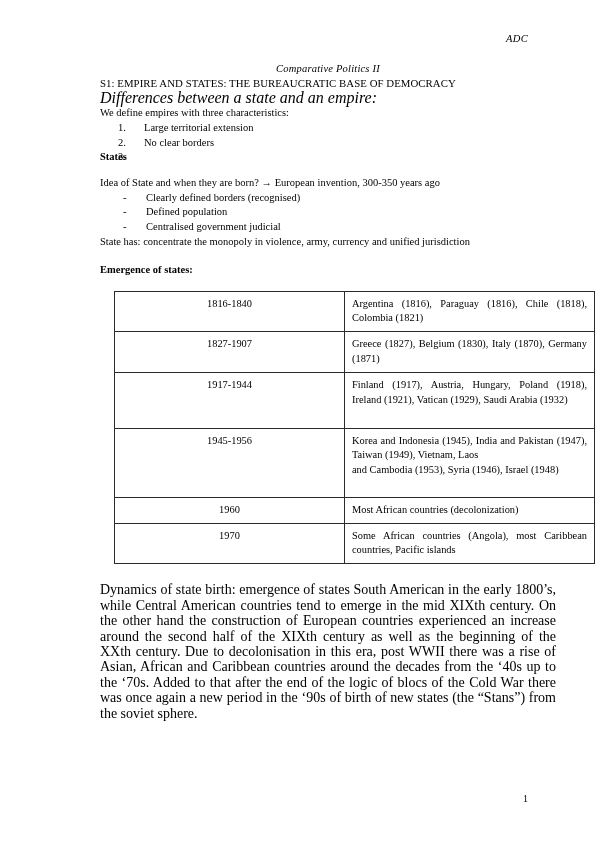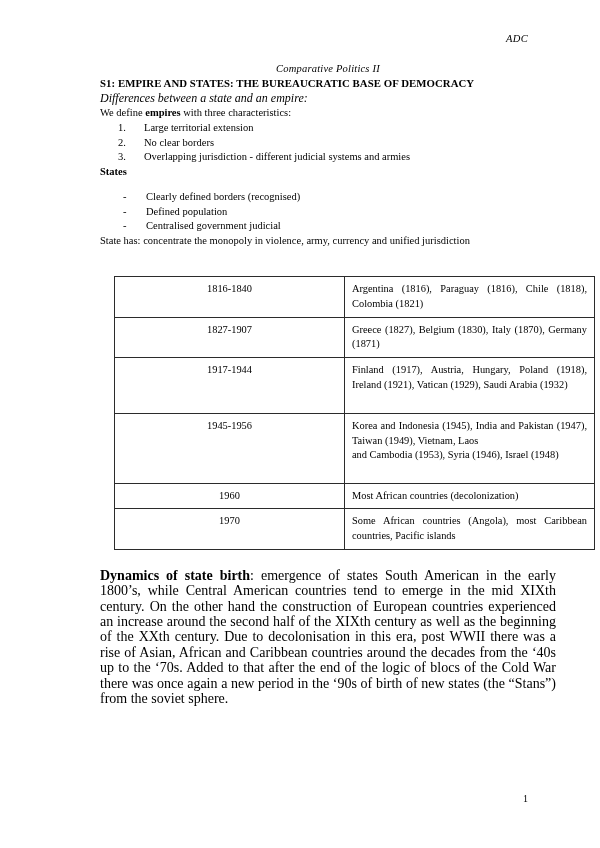--- a/index.html
+++ b/index.html
@@ -46,42 +46,42 @@
   .course-title {
     text-align: center;
     font-style: italic;
     font-size: 10.5px;
     line-height: 13px;
     margin: 0 0 1px 0;
     letter-spacing: 0.2px;
   }
 
   .unit-title {
-    font-weight: bold;
+    font-weight: normal;
     font-size: 10.8px;
     line-height: 14px;
     margin: 0 0 1px 0;
     letter-spacing: 0.05px;
   }
 
   .subtitle-italic {
     font-style: italic;
-    font-size: 12px;
+    font-size: 16px;
     line-height: 14px;
     margin: 0 0 1px 0;
   }
 
   .body-line {
     font-size: 10.5px;
     line-height: 14.2px;
     margin: 0 0 1px 0;
   }
 
   .bold {
-    font-weight: bold;
+    font-weight: normal;
   }
 
   .section-head {
     font-weight: bold;
     font-size: 10.5px;
     line-height: 14.2px;
     margin: 0 0 11px 0;
   }
 
   
@@ -192,36 +192,38 @@
 
     <p class="unit-title">S1: EMPIRE AND STATES: THE BUREAUCRATIC BASE OF DEMOCRACY</p>
 
     <p class="subtitle-italic">Differences between a state and an empire:</p>
 
     <p class="body-line"><span>We define </span><span class="bold">empires</span><span> with three characteristics:</span></p>
 
     <ol class="num-list">
       <li><span class="marker">1.</span><span>Large territorial extension</span></li>
       <li><span class="marker">2.</span><span>No clear borders</span></li>
-      <li><span class="marker">3.</span><span>Overlapping jurisdiction - different judicial systems and armies</span></li>
+      <li><span class="marker">3.</span></li>
     </ol>
 
     <p class="section-head">States</p>
 
+    <p class="body-line">Idea of State and when they are born? → European invention, 300-350 years ago</p>
 
     <ul class="dash-list">
       <li><span class="marker">-</span><span>Clearly defined borders (recognised)</span></li>
       <li><span class="marker">-</span><span>Defined population</span></li>
       <li><span class="marker">-</span><span>Centralised government judicial</span></li>
     </ul>
 
     <p class="body-line">State has: concentrate the monopoly in violence, army, currency and unified jurisdiction</p>
 
     <div class="spacer-md"></div>
 
+    <p class="tbl-head">Emergence of states:</p>
 
     <table class="emergence">
       <tbody>
         <tr>
           <td class="year"><span>1816-1840</span><span class="pad-1"></span></td>
           <td class="desc"><span>Argentina (1816), Paraguay (1816), Chile (1818), Colombia (1821)</span></td>
         </tr>
         <tr>
           <td class="year"><span>1827-1907</span><span class="pad-1"></span></td>
           <td class="desc"><span>Greece (1827), Belgium (1830), Italy (1870), Germany (1871)</span></td>

